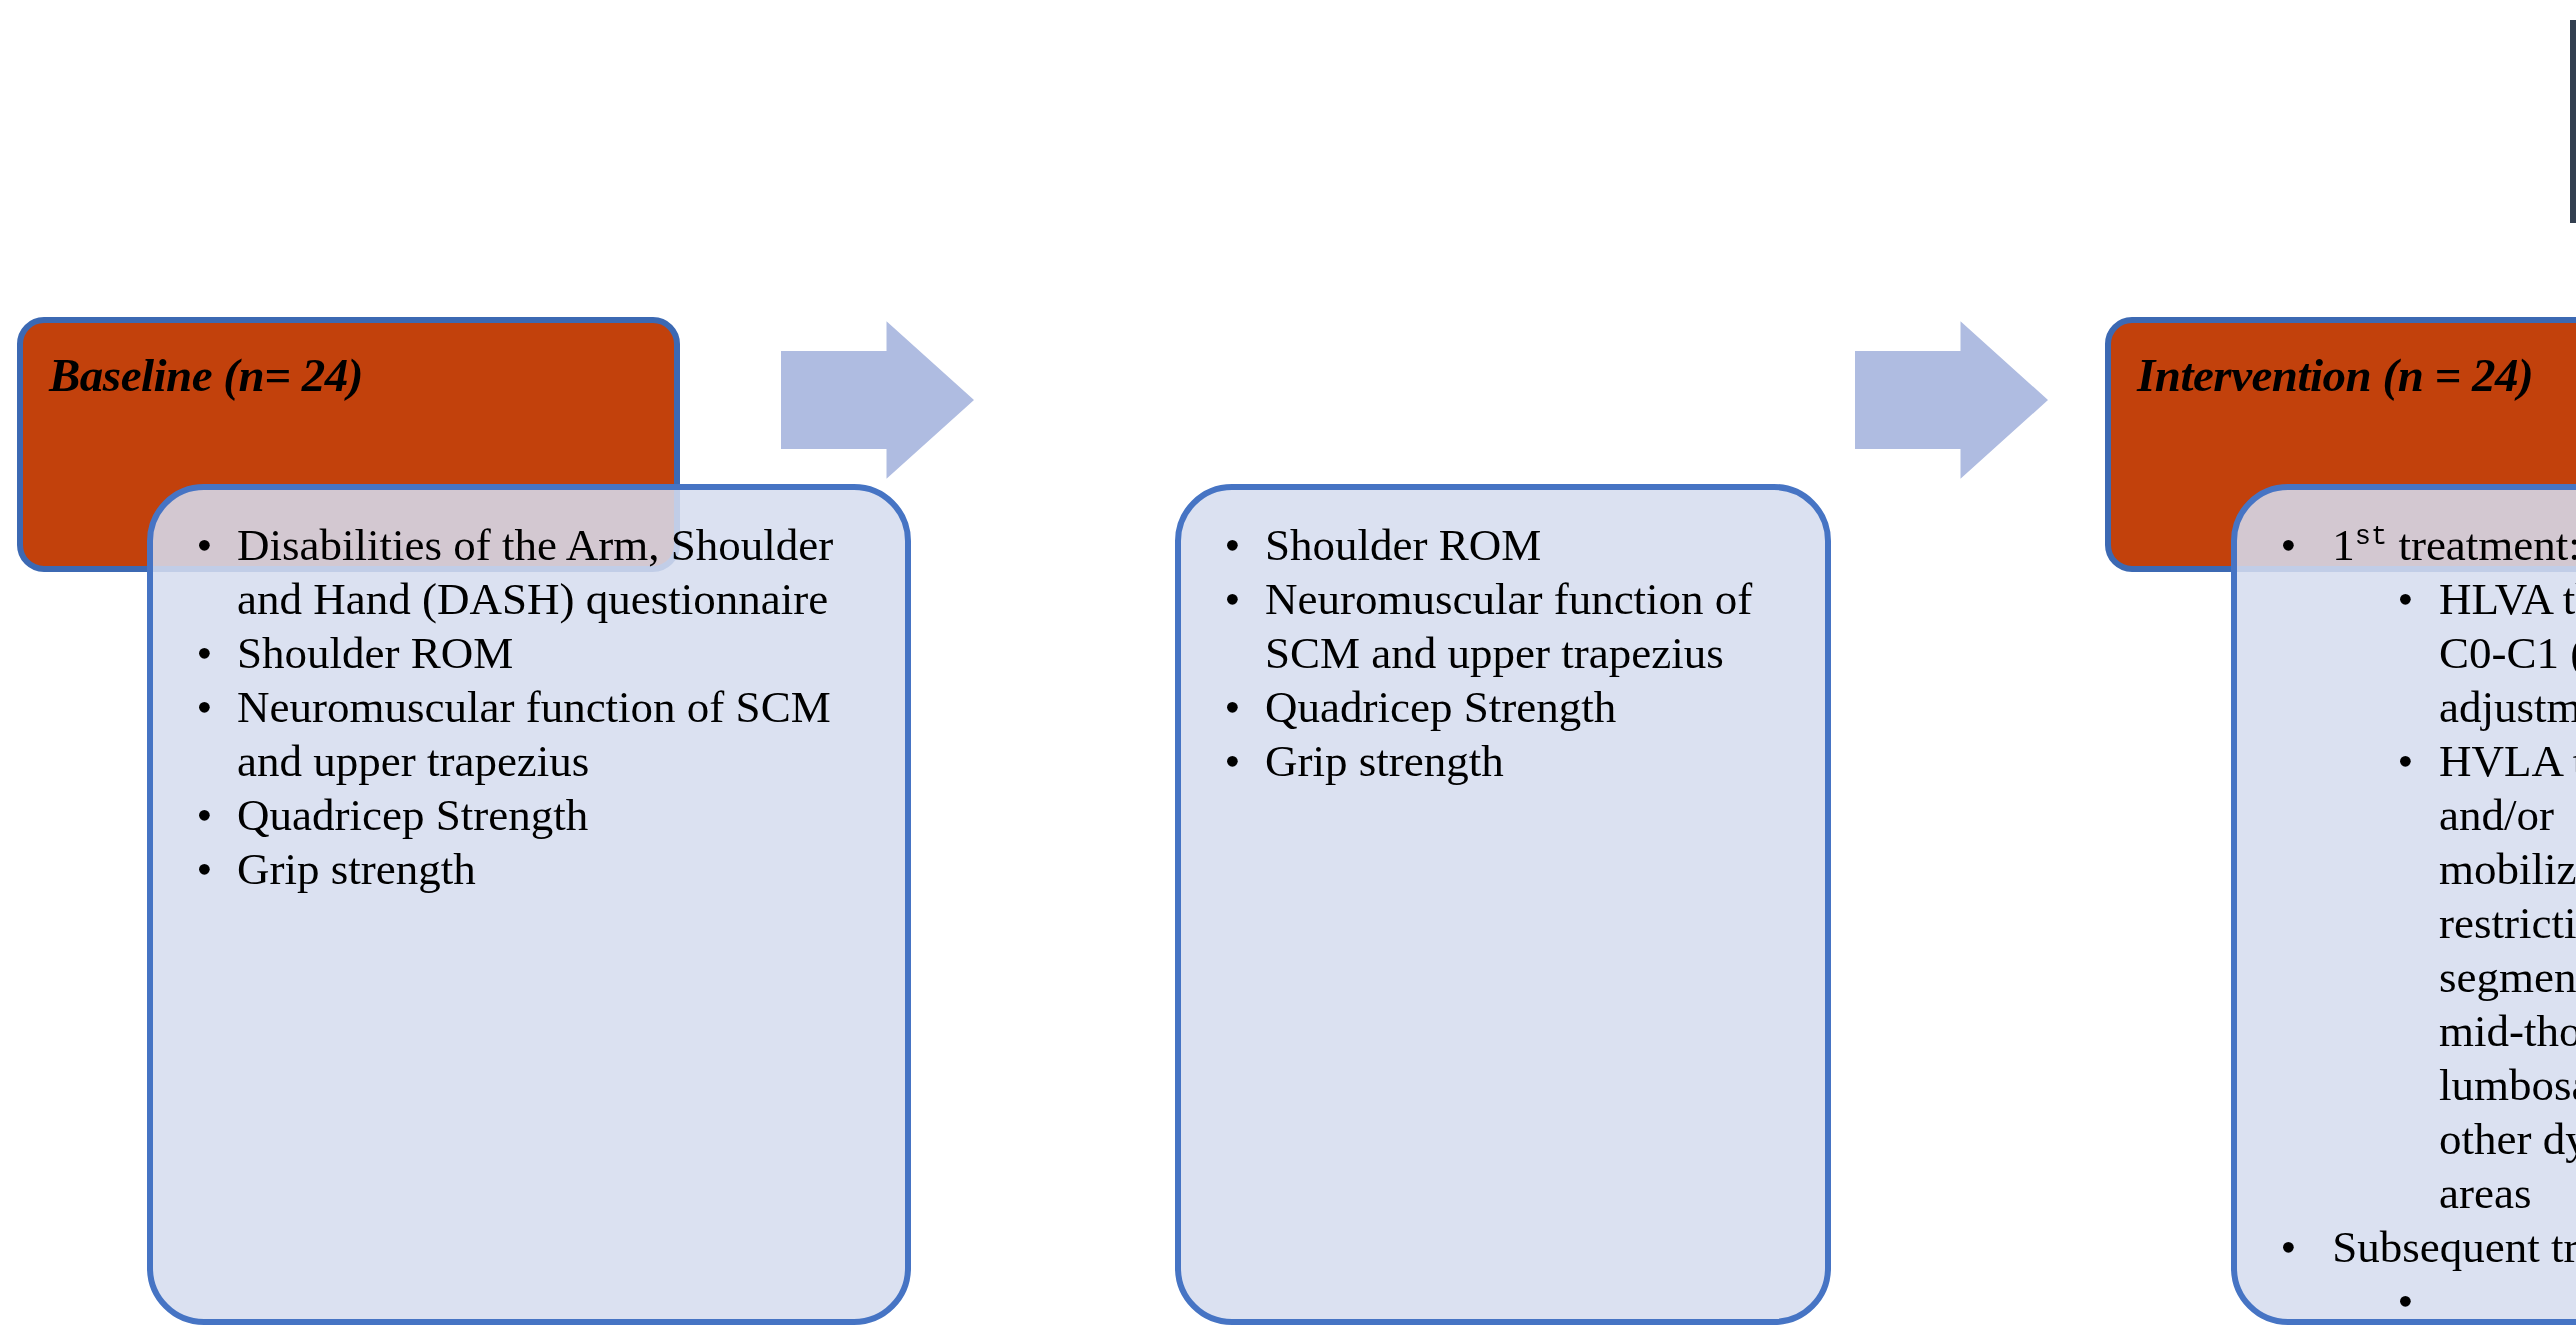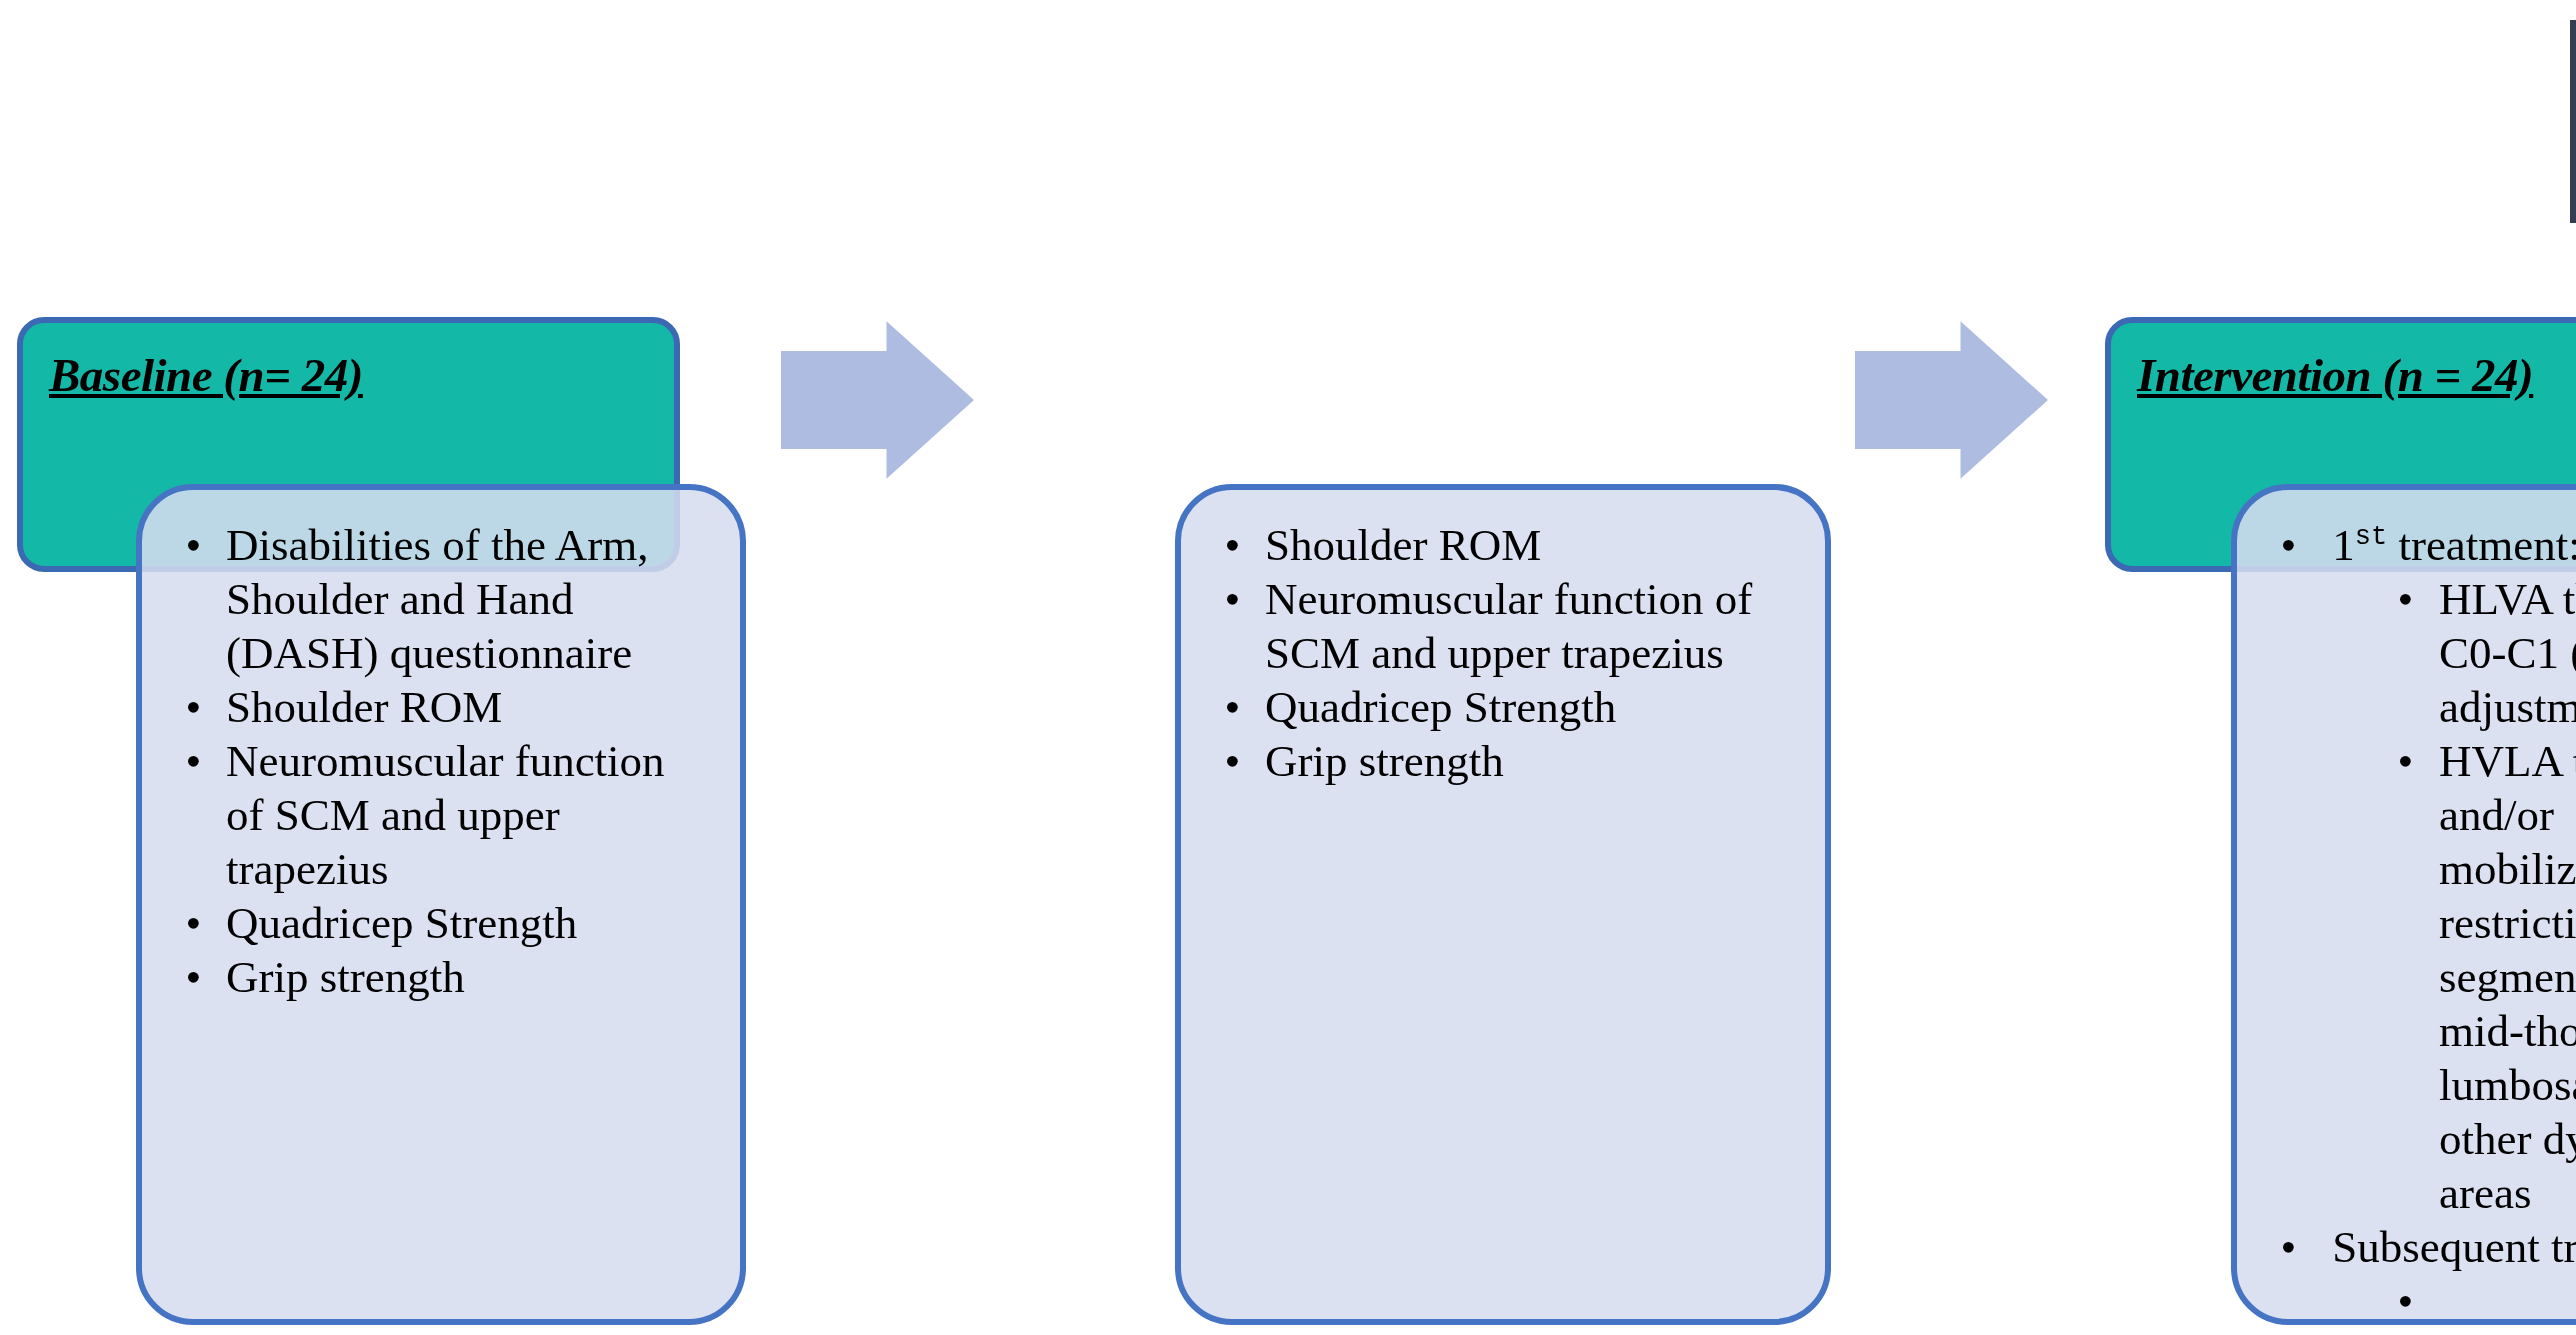--- a/index.html
+++ b/index.html
@@ -3,22 +3,22 @@
 <meta charset="utf-8">
 <style>
   html,body{margin:0;padding:0;background:#ffffff;}
   #canvas{
     position:relative;width:3948px;height:1335px;background:#fff;overflow:hidden;
     font-family:"Liberation Serif","DejaVu Serif",serif;color:var(--text_color,#000);
   }
   
   .stage-header{
     position:absolute;top:317px;height:255px;box-sizing:border-box;
-    background:#14b8a6;border:6.7px solid var(--stage_header_border,#3c69b3);
-    border-radius:27px;z-index:1;text-decoration:underline;
+    background:#c2410c;border:6.7px solid var(--stage_header_border,#3c69b3);
+    border-radius:27px;z-index:1;
   }
   .stage-title{
     padding:25px 20.6px 0 26px;font-size:47px;font-weight:bold;font-style:italic;
     white-space:nowrap;letter-spacing:-0.5px;
   }
   
   .stage-panel{
     position:absolute;top:484px;height:841px;box-sizing:border-box;
     background:rgba(214,220,239,0.87);
     border:6.2px solid var(--stage_content_border,#4674c4);
@@ -52,21 +52,21 @@
   <svg class="flow-arrow" style="left:781px" viewBox="0 0 375 306" aria-hidden="true">
     <polygon points="0,58 205,58 205,0 375,153 205,306 205,248 0,248" style="fill:var(--arrow_fill,#afbce1)"></polygon>
   </svg>
   <svg class="flow-arrow" style="left:1855px" viewBox="0 0 375 306" aria-hidden="true">
     <polygon points="0,58 205,58 205,0 375,153 205,306 205,248 0,248" style="fill:var(--arrow_fill,#afbce1)"></polygon>
   </svg>
 
   <div class="stage-header" style="left:17px;width:663px">
     <div class="stage-title">Baseline (n= 24)</div>
   </div>
-  <div class="stage-panel" style="left:136px;width:610px">
+  <div class="stage-panel" style="left:147px;width:764px">
     <ul>
       <li><span>Disabilities of the Arm, Shoulder and Hand (DASH) questionnaire</span></li>
       <li><span>Shoulder ROM</span></li>
       <li><span>Neuromuscular function of SCM and upper trapezius</span></li>
       <li><span>Quadricep Strength</span></li>
       <li><span>Grip strength</span></li>
     </ul>
   </div>
 
   <div class="stage-panel" style="left:1175px;width:656px">

